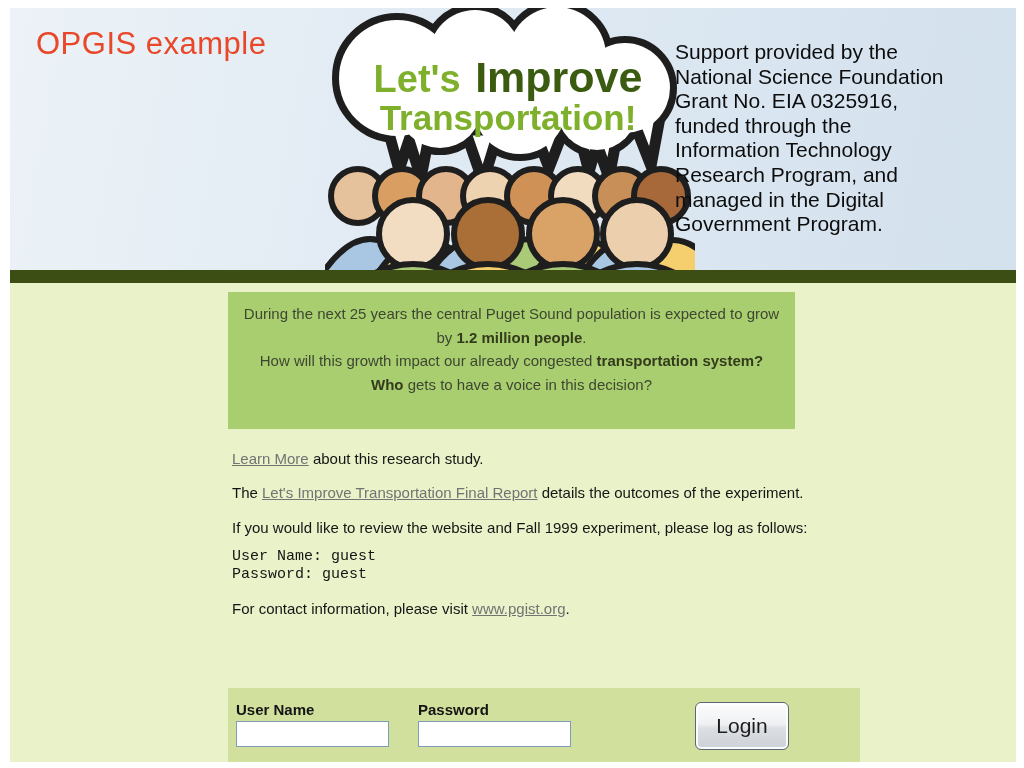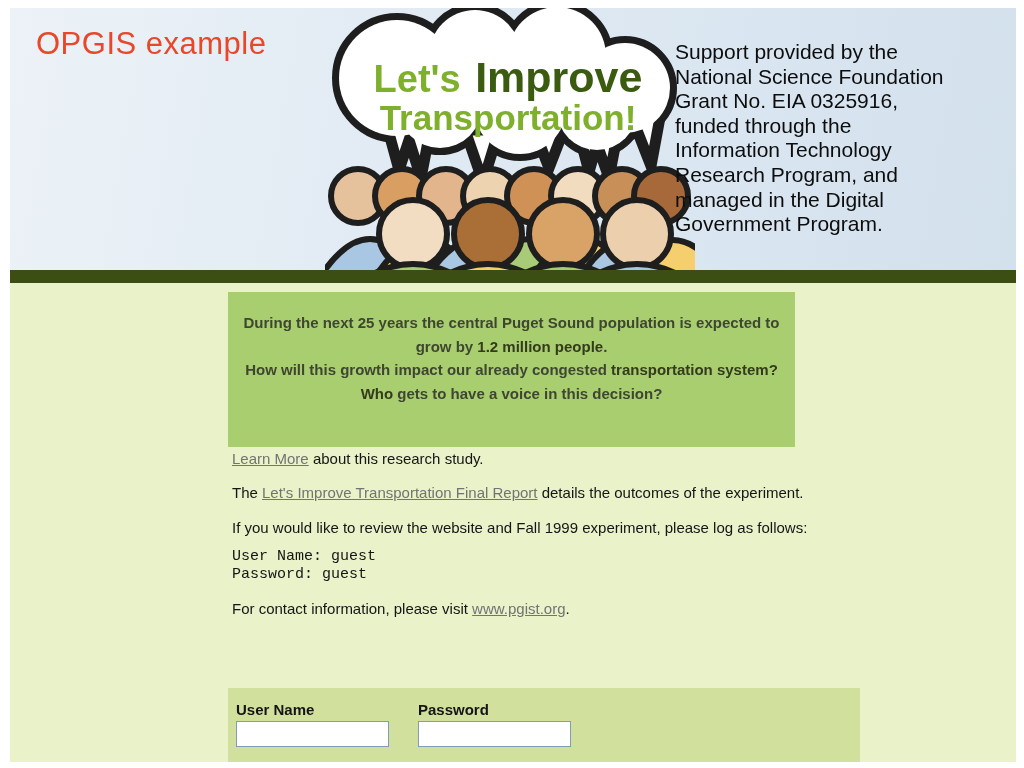--- a/index.html
+++ b/index.html
@@ -15,22 +15,22 @@
   .logo-svg{position:absolute;left:315px;top:0;}
   .support-text{position:absolute;left:665px;top:32px;width:272px;font-size:21px;line-height:24.6px;color:#0d0d0d;}
 
   
   .divider-bar{height:13px;background:#3c4e13;}
 
   
   .content{position:relative;height:479px;background:#e9f2c9;}
 
   .intro-box{
-    position:absolute;left:218px;top:9px;width:543px;height:117px;padding:19px 12px;
-    background:#a9ce70;text-align:center;font-size:15px;line-height:23.5px;color:#3e4631;font-weight:bold;
+    position:absolute;left:218px;top:9px;width:543px;height:117px;padding:10px 12px;
+    background:#a9ce70;text-align:center;font-size:15px;line-height:23.5px;color:#3e4631;
   }
   .intro-box p{margin:0;}
   .intro-box b{color:#333b1c;}
 
   .body-copy{position:absolute;left:222px;top:167px;width:600px;font-size:15px;line-height:17.4px;color:#151515;}
   .body-copy p{margin:0 0 17px 0;}
   .body-copy p.review-line{margin-bottom:12px;}
   .body-copy p.credentials{margin-bottom:17px;font-family:Liberation Mono, monospace;}
   a.page-link{color:#737373;text-decoration:underline;cursor:pointer;}
 
@@ -147,16 +147,17 @@
       <p class="review-line">If you would like to review the website and Fall 1999 experiment, please log as follows:</p>
       <p class="credentials"><span>User Name: guest</span><br><span>Password: guest</span></p>
       <p><span>For contact information, please visit </span><a class="page-link">www.pgist.org</a><span>.</span></p>
     </div>
 
     <div class="login-panel">
       <span class="field-label user">User Name</span>
       <input class="user" type="text" value="" style="">
       <span class="field-label pass">Password</span>
       <input class="pass" type="password" value="" style="">
+      <button class="login-button">Login</button>
     </div>
 
   </div>
 </div>
 
 </body></html>

